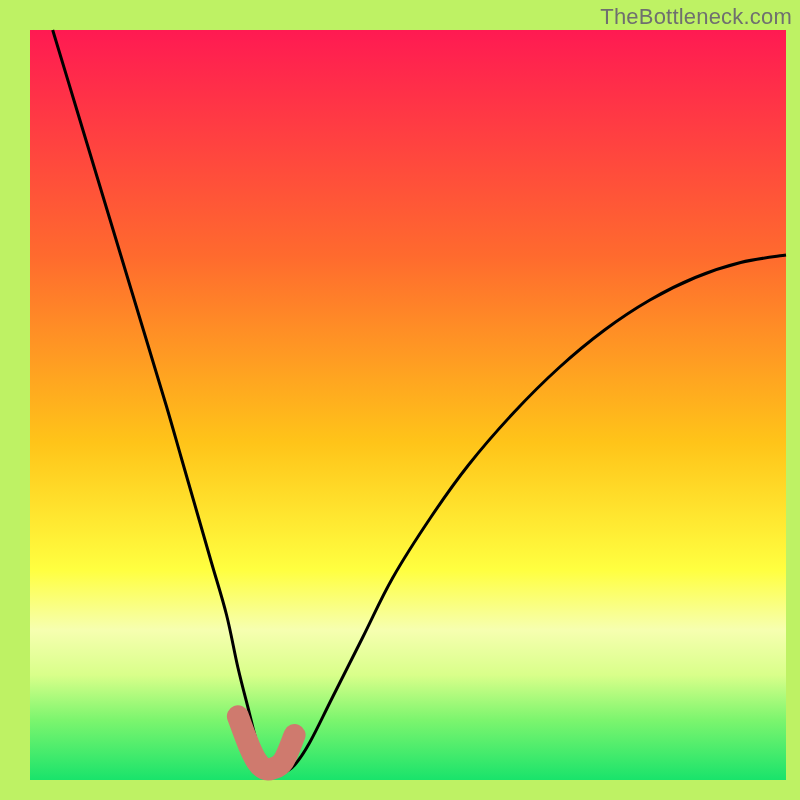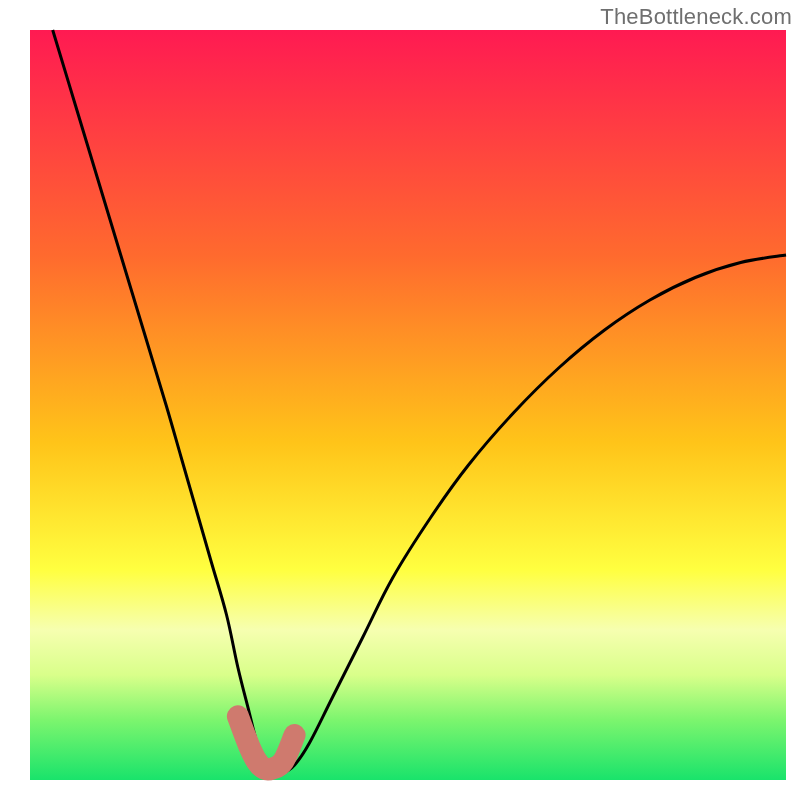--- a/index.html
+++ b/index.html
@@ -8,21 +8,21 @@
     width: 800px;
     height: 800px;
     background: #000;
     overflow: hidden;
     font-family: Arial, Helvetica, sans-serif;
   }
   .frame {
     position: absolute;
     left: 0; top: 0;
     width: 800px; height: 800px;
-    background: #ffffff;
+    background: #bef264;
   }
   .watermark {
     position: absolute;
     top: 4px;
     right: 8px;
     color: #6f6f6f;
     font-size: 22px;
     letter-spacing: 0.2px;
     z-index: 10;
   }

